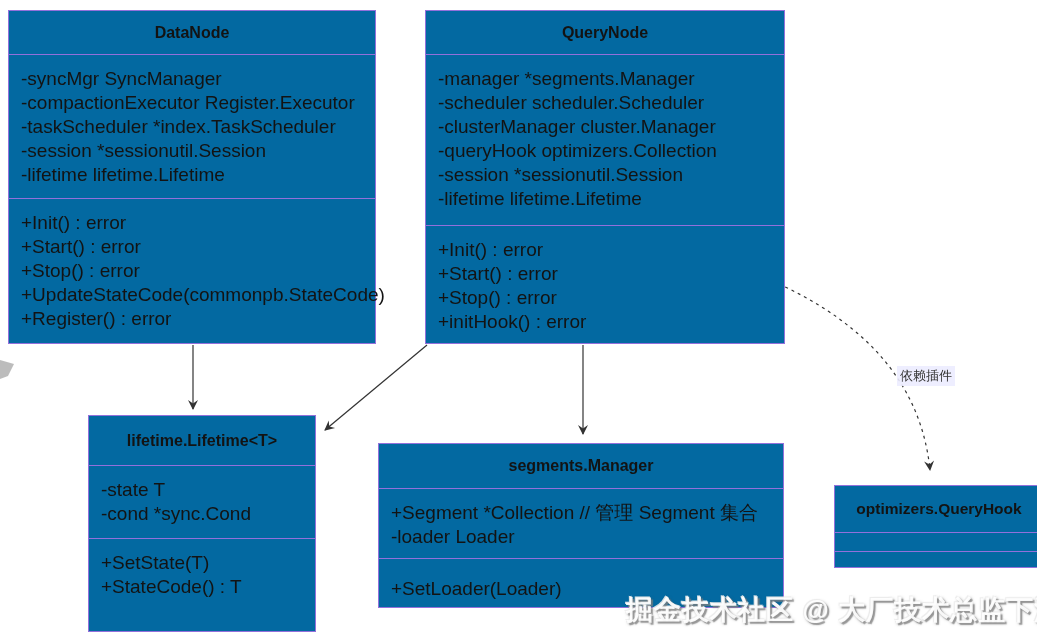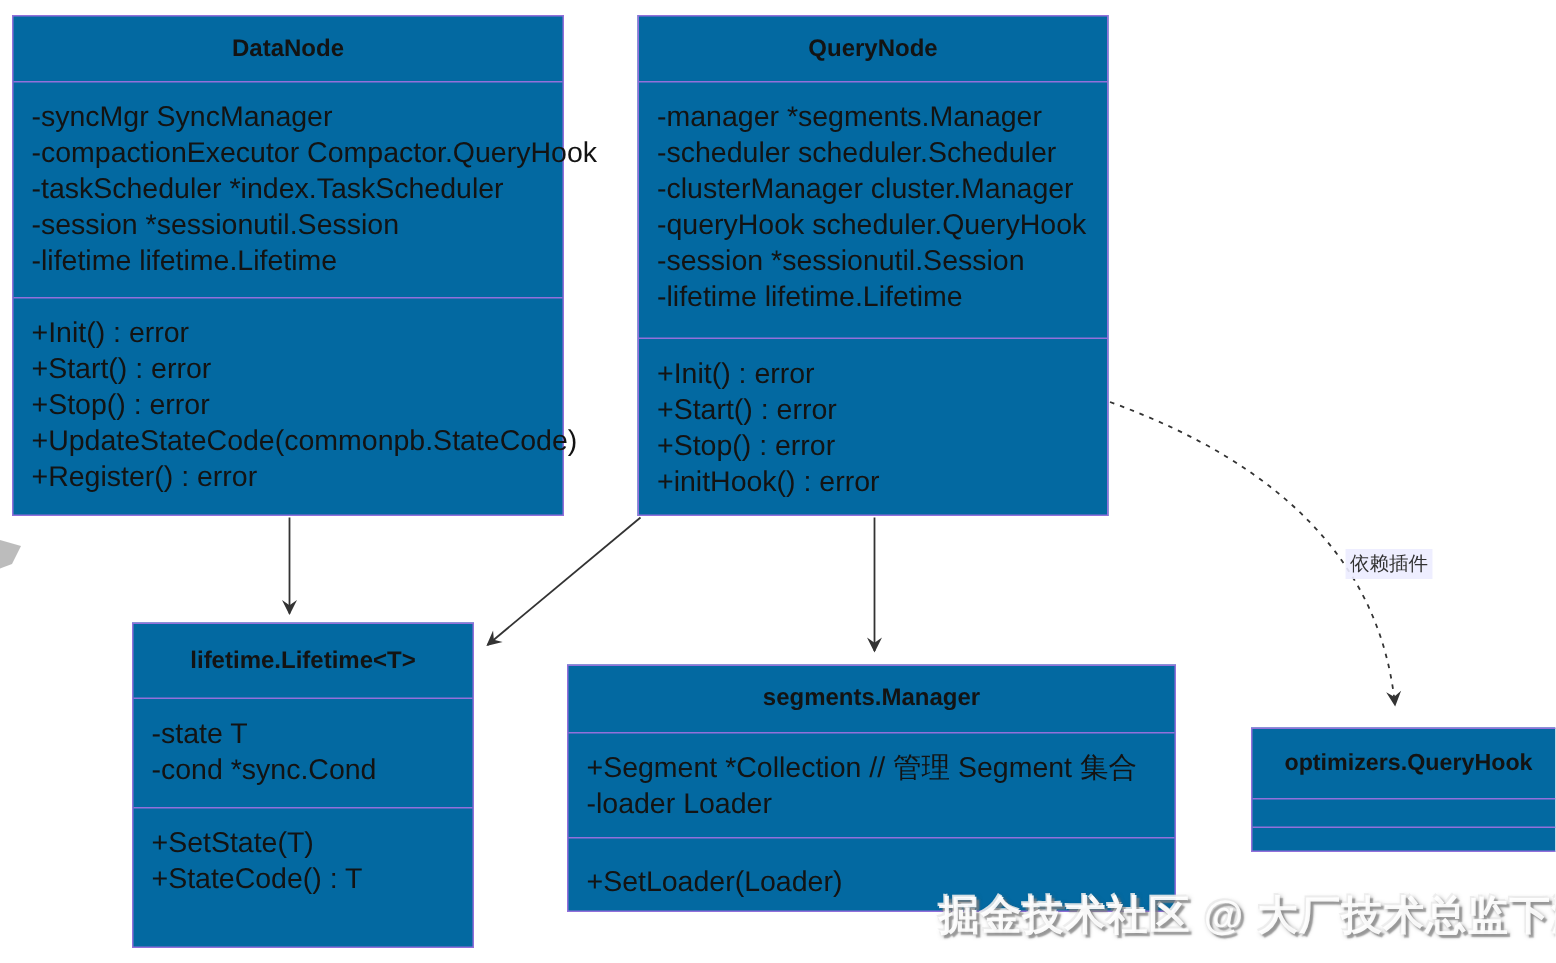--- a/index.html
+++ b/index.html
@@ -79,41 +79,41 @@
     <line x1="427" y1="345" x2="325" y2="430" stroke="#333333" stroke-width="1.2" marker-end="url(#arrow)"></line>
     <line x1="583" y1="345" x2="583" y2="434" stroke="#333333" stroke-width="1.2" marker-end="url(#arrow)"></line>
     <path d="M740,268 Q916,332 930,470" fill="none" stroke="#333333" stroke-width="1.2" stroke-dasharray="3,4" marker-end="url(#arrow)"></path>
     <polygon points="0,360 14,364 8,376 0,379" fill="#6b6b6b" opacity="0.45"></polygon>
   </svg>
 
   <div class="uml-class" style="left:8px;top:10px;width:368px;height:334px;z-index:2">
     <div class="uml-title" style="height:43px">DataNode</div>
     <div class="uml-sec" style="height:144px">
       <div class="uml-line">-syncMgr SyncManager</div>
-      <div class="uml-line">-compactionExecutor Compactor.QueryHook</div>
+      <div class="uml-line">-compactionExecutor Register.Executor</div>
       <div class="uml-line">-taskScheduler *index.TaskScheduler</div>
       <div class="uml-line">-session *sessionutil.Session</div>
       <div class="uml-line">-lifetime lifetime.Lifetime</div>
     </div>
     <div class="uml-sec" style="flex:1">
       <div class="uml-line">+Init() : error</div>
       <div class="uml-line">+Start() : error</div>
       <div class="uml-line">+Stop() : error</div>
       <div class="uml-line">+UpdateStateCode(commonpb.StateCode)</div>
       <div class="uml-line">+Register() : error</div>
     </div>
   </div>
 
-  <div class="uml-class" style="left:425px;top:10px;width:314px;height:334px;z-index:2">
+  <div class="uml-class" style="left:425px;top:10px;width:360px;height:334px;z-index:2">
     <div class="uml-title" style="height:43px">QueryNode</div>
     <div class="uml-sec" style="height:171px">
       <div class="uml-line">-manager *segments.Manager</div>
       <div class="uml-line">-scheduler scheduler.Scheduler</div>
       <div class="uml-line">-clusterManager cluster.Manager</div>
-      <div class="uml-line">-queryHook scheduler.QueryHook</div>
+      <div class="uml-line">-queryHook optimizers.Collection</div>
       <div class="uml-line">-session *sessionutil.Session</div>
       <div class="uml-line">-lifetime lifetime.Lifetime</div>
     </div>
     <div class="uml-sec" style="flex:1">
       <div class="uml-line">+Init() : error</div>
       <div class="uml-line">+Start() : error</div>
       <div class="uml-line">+Stop() : error</div>
       <div class="uml-line">+initHook() : error</div>
     </div>
   </div>

